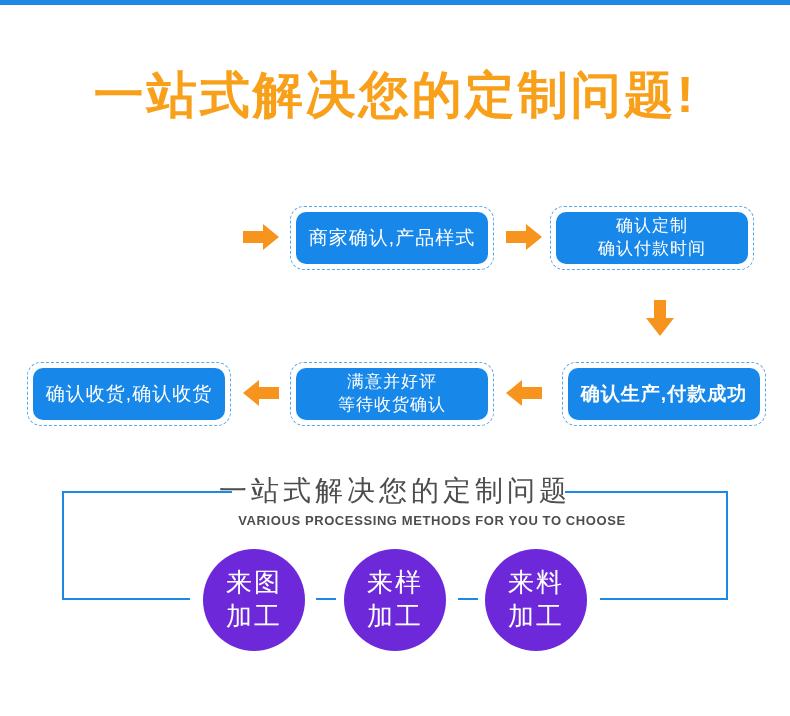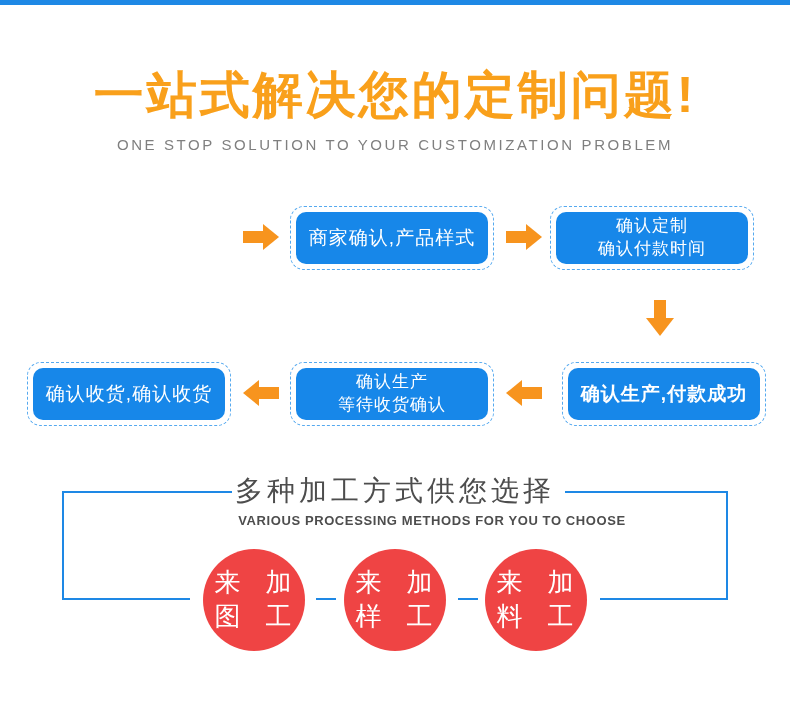--- a/index.html
+++ b/index.html
@@ -90,38 +90,37 @@
   .bl-top-right    { left: 565px; top: 491px; width: 163px; height: 2px; }
   .bl-left-v       { left: 62px;  top: 491px; width: 2px;   height: 109px; }
   .bl-right-v      { left: 726px; top: 491px; width: 2px;   height: 109px; }
   .bl-bottom-left  { left: 62px;  top: 598px; width: 128px; height: 2px; }
   .bl-dash-1       { left: 316px; top: 598px; width: 20px;  height: 2px; }
   .bl-dash-2       { left: 458px; top: 598px; width: 20px;  height: 2px; }
   .bl-bottom-right { left: 600px; top: 598px; width: 128px; height: 2px; }
 
   .method-circle {
     position: absolute; top: 549px; width: 102px; height: 102px;
-    background: #ef4444; border-radius: 50%;
-    display: flex; flex-direction: row; align-items: center; justify-content: center;
+    background: #6d28d9; border-radius: 50%;
+    display: flex; flex-direction: column; align-items: center; justify-content: center;
     color: #ffffff; font-size: 26px; line-height: 1.3; letter-spacing: 2px;
     text-align: center; z-index: 2;
   }
   .c1 { left: 203px; }
   .c2 { left: 344px; }
   .c3 { left: 485px; }
 </style>
 </head>
 <body>
 
 <div class="canvas">
 
   <div class="topbar"></div>
 
   <div class="main-title">一站式解决您的定制问题!</div>
-  <div class="main-subtitle">ONE STOP SOLUTION TO YOUR CUSTOMIZATION PROBLEM</div>
 
   <div class="arrow-h arrow-right a1">
     <div class="shaft"></div>
     <div class="head"></div>
   </div>
   <div class="step s2">
     <div class="step-inner">商家确认,产品样式</div>
   </div>
   <div class="arrow-h arrow-right a2">
     <div class="shaft"></div>
@@ -141,33 +140,33 @@
 
   <div class="step s4">
     <div class="step-inner">确认生产,付款成功</div>
   </div>
   <div class="arrow-h arrow-left a4">
     <div class="shaft"></div>
     <div class="head"></div>
   </div>
   <div class="step s5 two-line">
     <div class="step-inner">
-      <span>确认生产</span>
+      <span>满意并好评</span>
       <span>等待收货确认</span>
     </div>
   </div>
   <div class="arrow-h arrow-left a5">
     <div class="shaft"></div>
     <div class="head"></div>
   </div>
   <div class="step s6">
     <div class="step-inner">确认收货,确认收货</div>
   </div>
 
-  <div class="proc-title">多种加工方式供您选择</div>
+  <div class="proc-title">一站式解决您的定制问题</div>
   <div class="proc-subtitle">VARIOUS PROCESSING METHODS FOR YOU TO CHOOSE</div>
 
   <div class="bline bl-top-left"></div>
   <div class="bline bl-top-right"></div>
   <div class="bline bl-left-v"></div>
   <div class="bline bl-right-v"></div>
   <div class="bline bl-bottom-left"></div>
   <div class="bline bl-dash-1"></div>
   <div class="bline bl-dash-2"></div>
   <div class="bline bl-bottom-right"></div>

